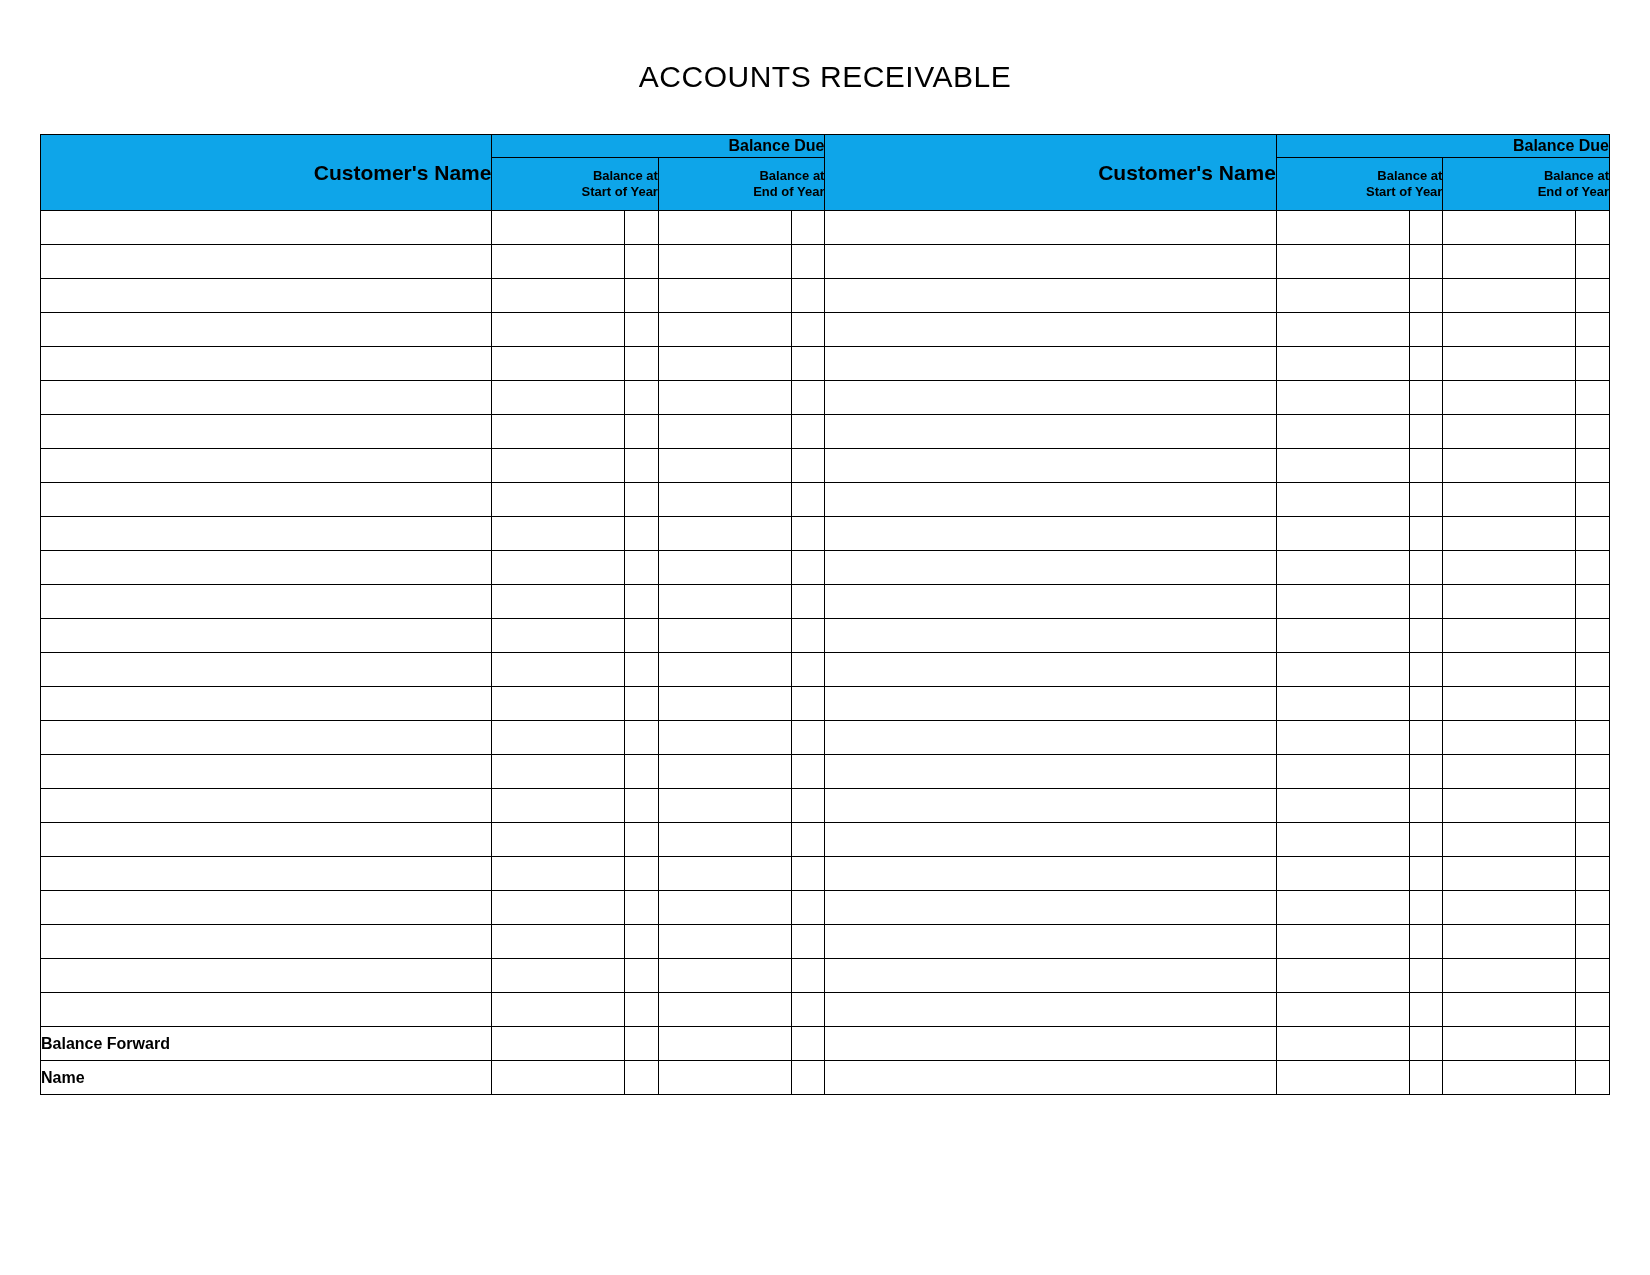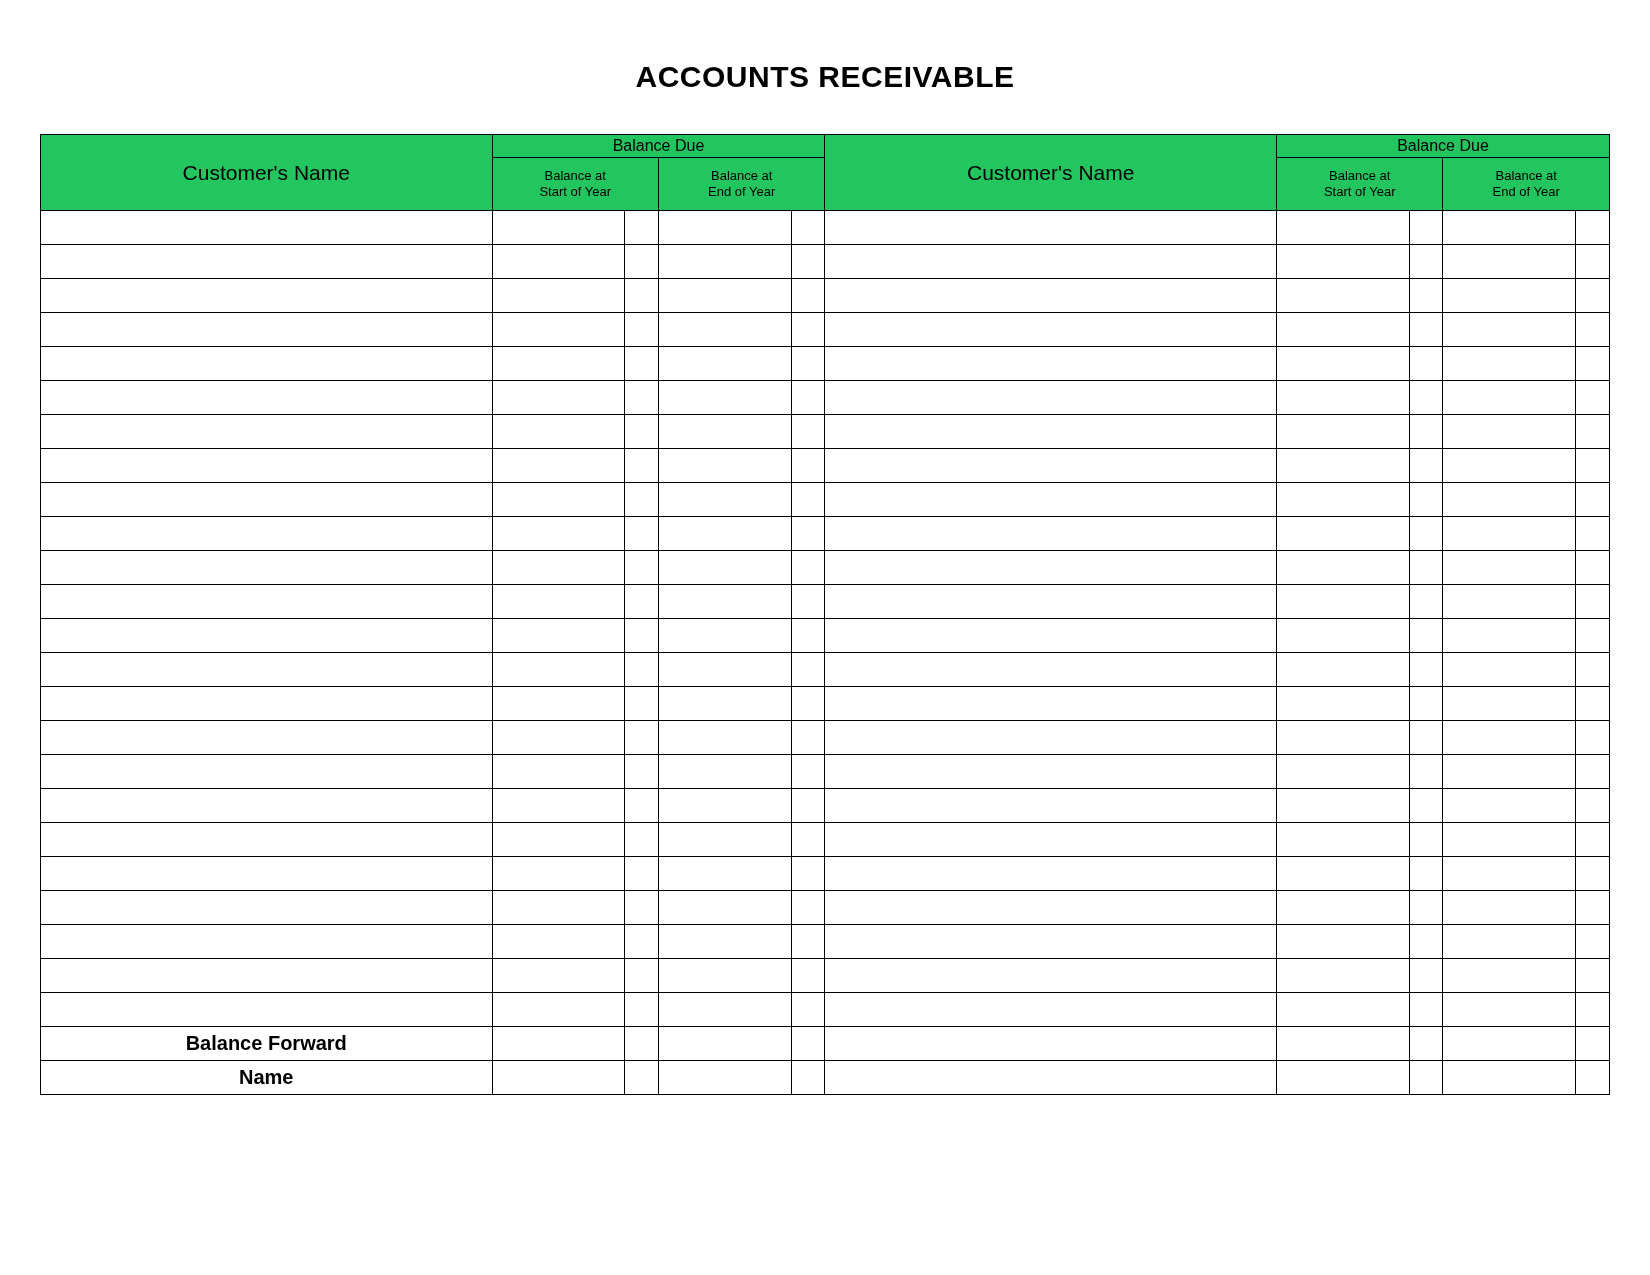--- a/index.html
+++ b/index.html
@@ -10,39 +10,39 @@
       font-family: Arial, Helvetica, sans-serif;
       width: 1650px;
     }
     .sheet {
       width: 1650px;
       padding: 40px 40px 80px 40px;
     }
     h1.title {
       text-align: center;
       font-size: 30px;
-      font-weight: 700;
+      font-weight: 400;
       letter-spacing: 0.5px;
       margin: 20px 0 40px 0;
     }
     table.ar {
       border-collapse: collapse;
       width: 100%;
       table-layout: fixed;
     }
     table.ar th, table.ar td {
       border: 1.5px solid #000;
       padding: 0;
       vertical-align: middle;
     }
     
     th {
-      font-weight: 400;
-      text-align: center;
-      background: #22c55e;
+      font-weight: 700;
+      text-align: right;
+      background: #0ea5e9;
     }
     .hdr-name {
       font-size: 21px;
       height: 76px;
     }
     .hdr-balance-due {
       font-size: 16px;
       height: 22px;
       padding: 2px 0;
     }
@@ -51,24 +51,24 @@
       line-height: 1.25;
       padding: 6px 0;
       height: 50px;
     }
     
     tbody td {
       height: 34px;
     }
     
     td.footer-label {
-      font-size: 20px;
+      font-size: 16px;
       font-weight: 700;
       padding-left: 14px;
-      text-align: center;
+      text-align: left;
     }
     
     col.c-name   { width: 320px; }
     col.c-amt    { width: 94px;  }
     col.c-cents  { width: 24px;  }
   </style>
 </head>
 <body>
 
 <div class="sheet">

